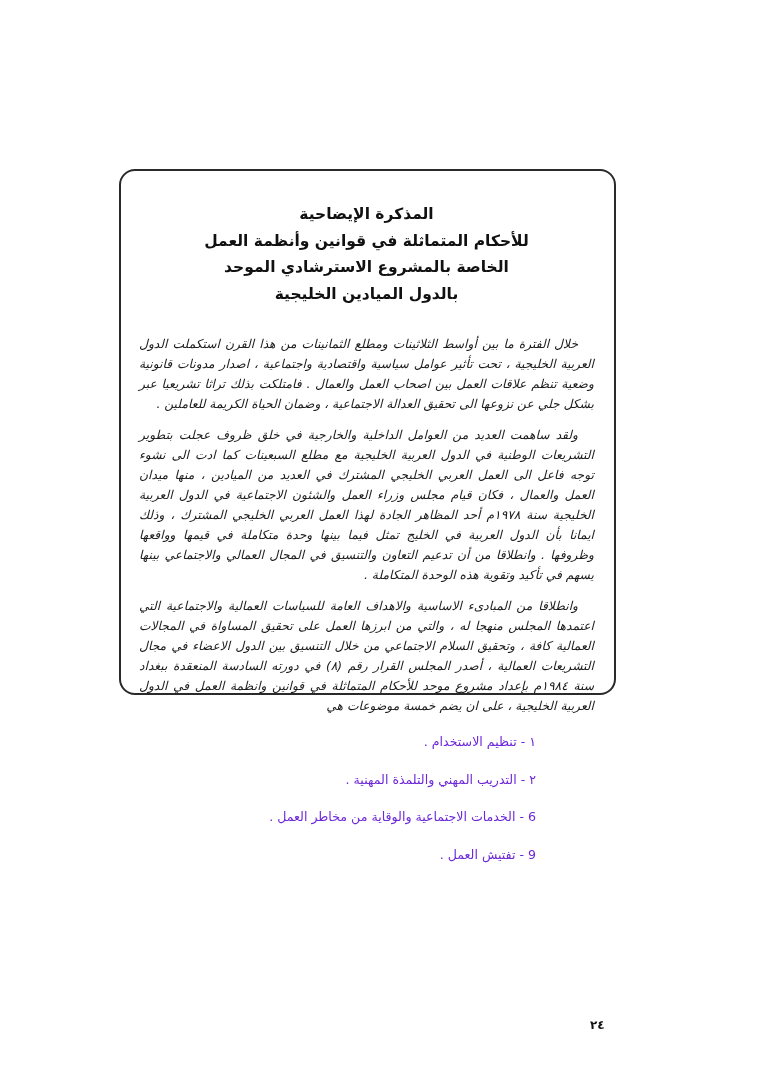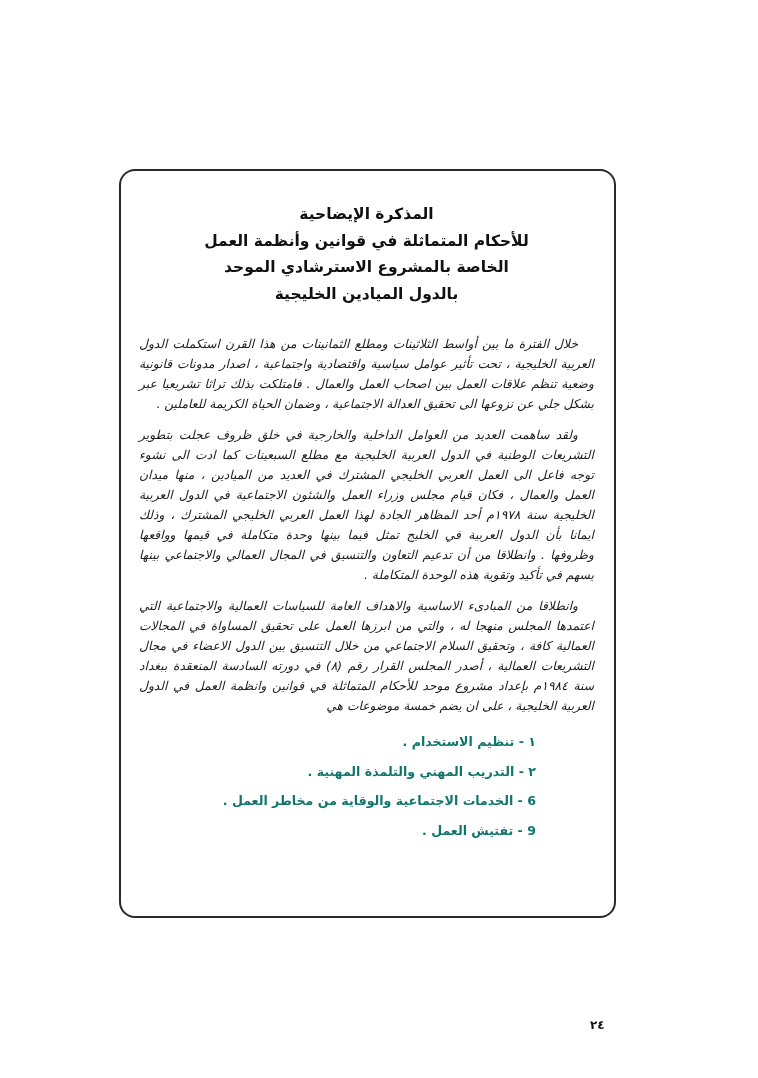--- a/index.html
+++ b/index.html
@@ -12,21 +12,21 @@
     height: 1078px;
     position: relative;
     font-family: "DejaVu Sans", sans-serif;
     color: #1a1a1a;
   }
   .page-frame {
     position: absolute;
     left: 119px;
     top: 169px;
     width: 497px;
-    height: 749px;
+    height: 526px;
     border: 2px solid #2a2a2a;
     border-radius: 16px;
     box-sizing: border-box;
     padding: 30px 20px 18px 18px;
     direction: rtl;
     background: #ffffff;
   }
   .doc-title {
     text-align: center;
     font-weight: bold;
@@ -47,24 +47,25 @@
     color: #1c1c1c;
     font-style: italic;
   }
   .topics-list {
     margin: 6px 58px 0 0;
     padding: 0;
     list-style: none;
   }
   .topics-list li {
     font-size: 12.6px;
-    font-weight: bold;
+    font-weight: normal;
     line-height: 2.35;
-    color: #0f766e;
+    color: #6d28d9;
     white-space: nowrap;
+    margin-top: 8px;
   }
   .page-number {
     position: absolute;
     left: 590px;
     top: 1018px;
     font-size: 12px;
     font-weight: bold;
     direction: rtl;
     color: #111;
   }

